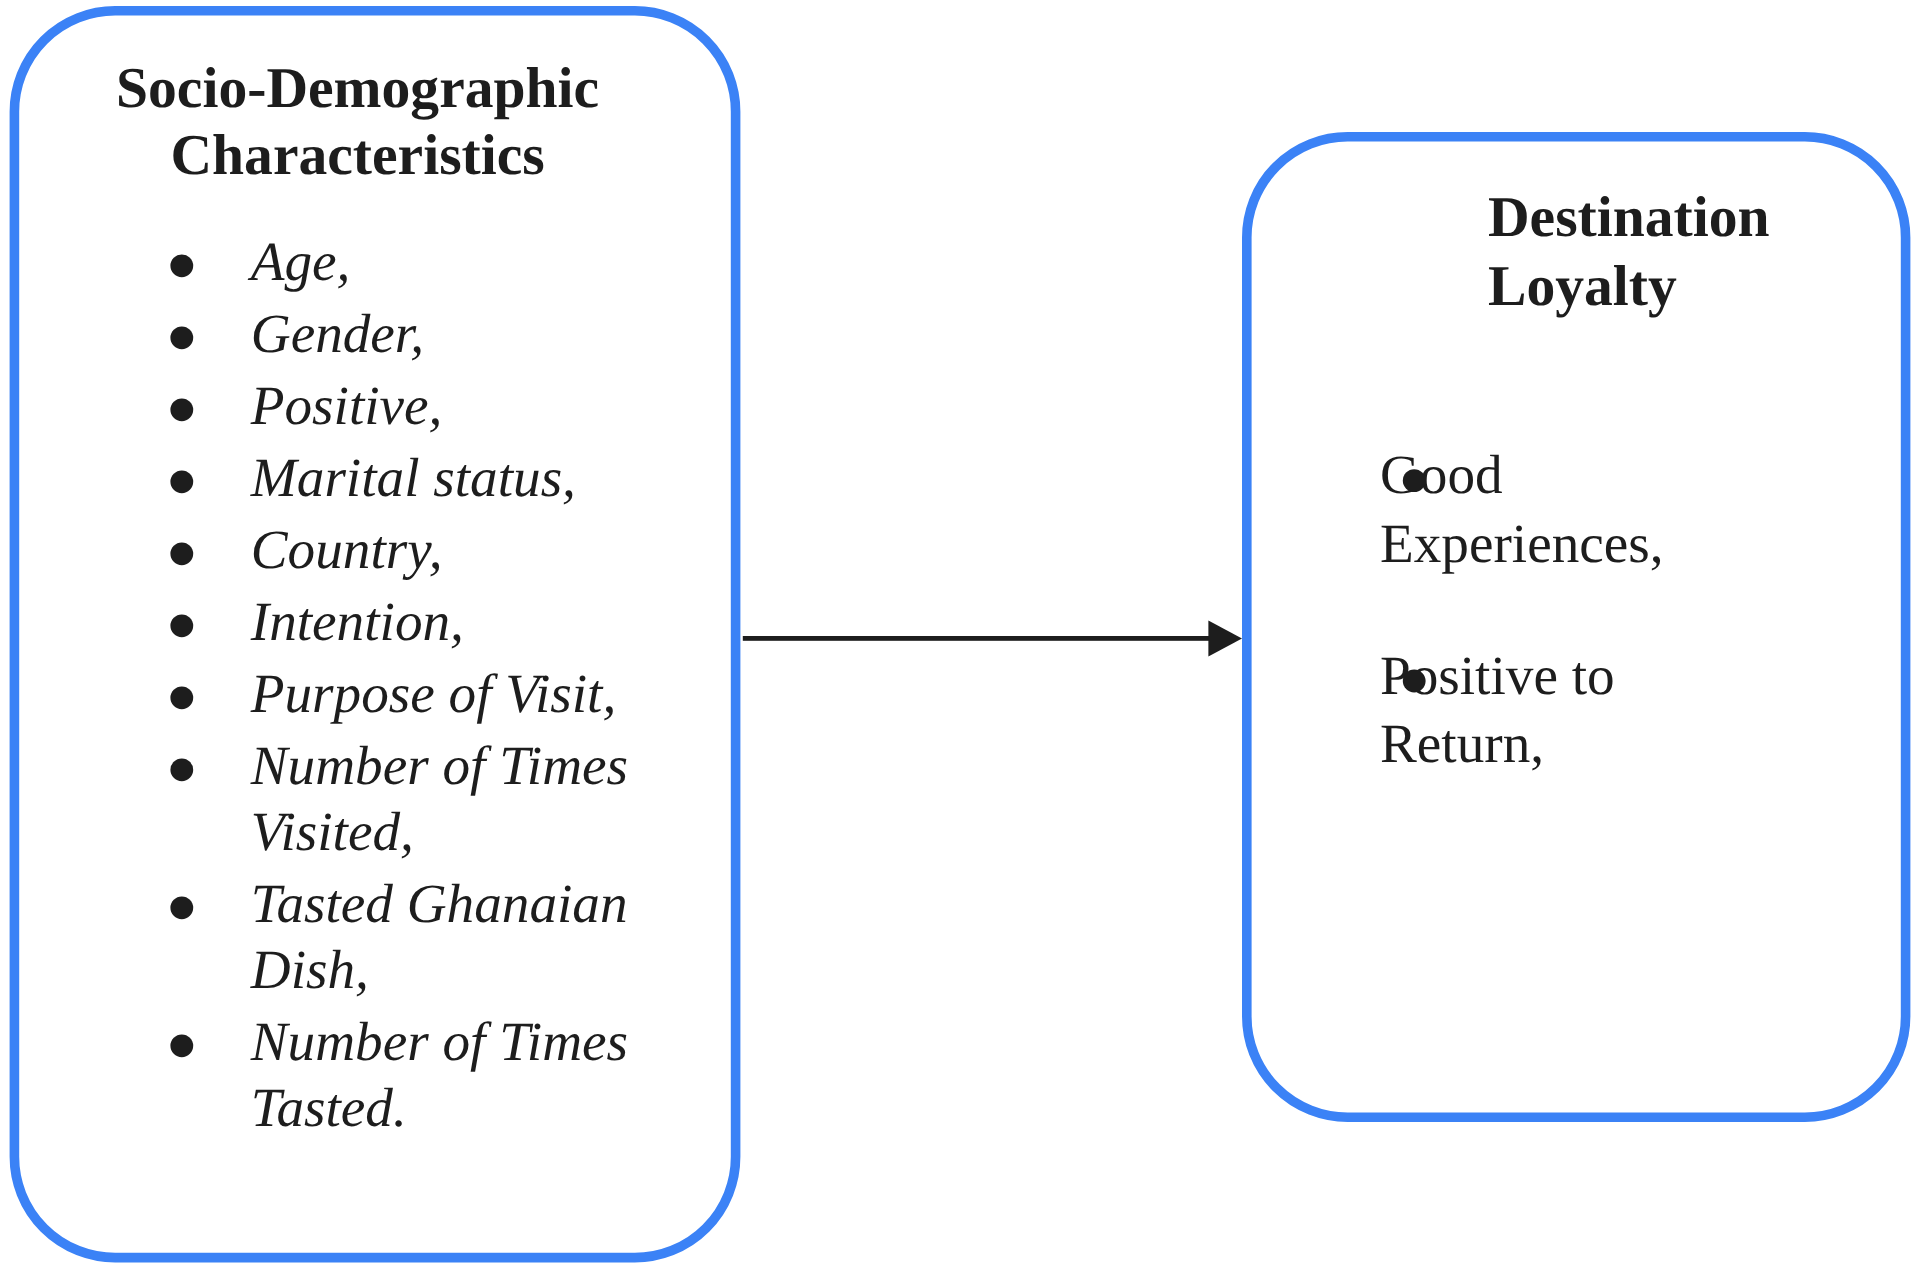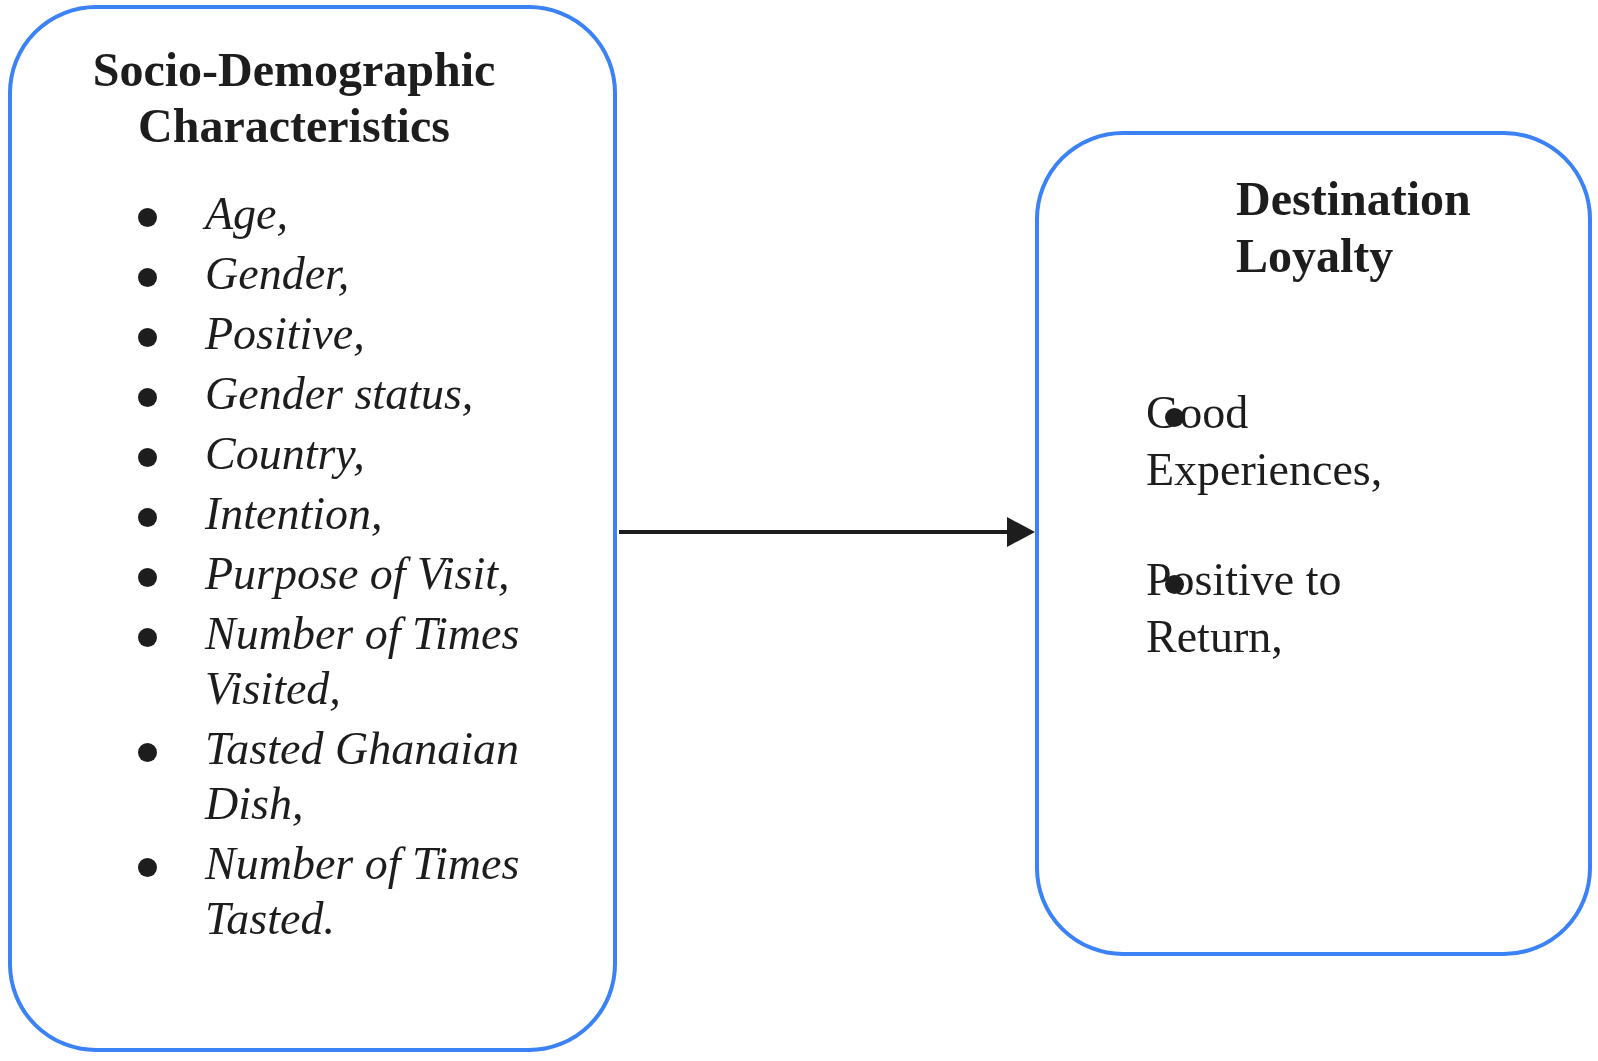--- a/index.html
+++ b/index.html
@@ -12,34 +12,34 @@
     width: 1598px;
     height: 1061px;
     background: #ffffff;
     font-family: "Liberation Serif", "DejaVu Serif", serif;
     color: #1d1d1d;
     overflow: hidden;
   }
   .node {
     position: absolute;
     box-sizing: border-box;
-    border: 4px solid #3b82f6;
+    border: 8px solid #3b82f6;
     border-radius: 88px;
     background: #ffffff;
   }
   .node-left {
     left: 8px;
     top: 5px;
     width: 609px;
     height: 1047px;
     padding-top: 33px;
   }
   .node-right {
     left: 1035px;
-    top: 131px;
+    top: 110px;
     width: 557px;
     height: 825px;
     padding-top: 35px;
   }
   .node-title {
     font-weight: bold;
     font-size: 48px;
     line-height: 56px;
   }
   .node-left .node-title {
@@ -137,21 +137,21 @@
       <li>
         <span class="bullet-dot"></span>
         <span>Gender,</span>
       </li>
       <li>
         <span class="bullet-dot"></span>
         <span>Positive,</span>
       </li>
       <li>
         <span class="bullet-dot"></span>
-        <span>Gender status,</span>
+        <span>Marital status,</span>
       </li>
       <li>
         <span class="bullet-dot"></span>
         <span>Country,</span>
       </li>
       <li>
         <span class="bullet-dot"></span>
         <span>Intention,</span>
       </li>
       <li>

